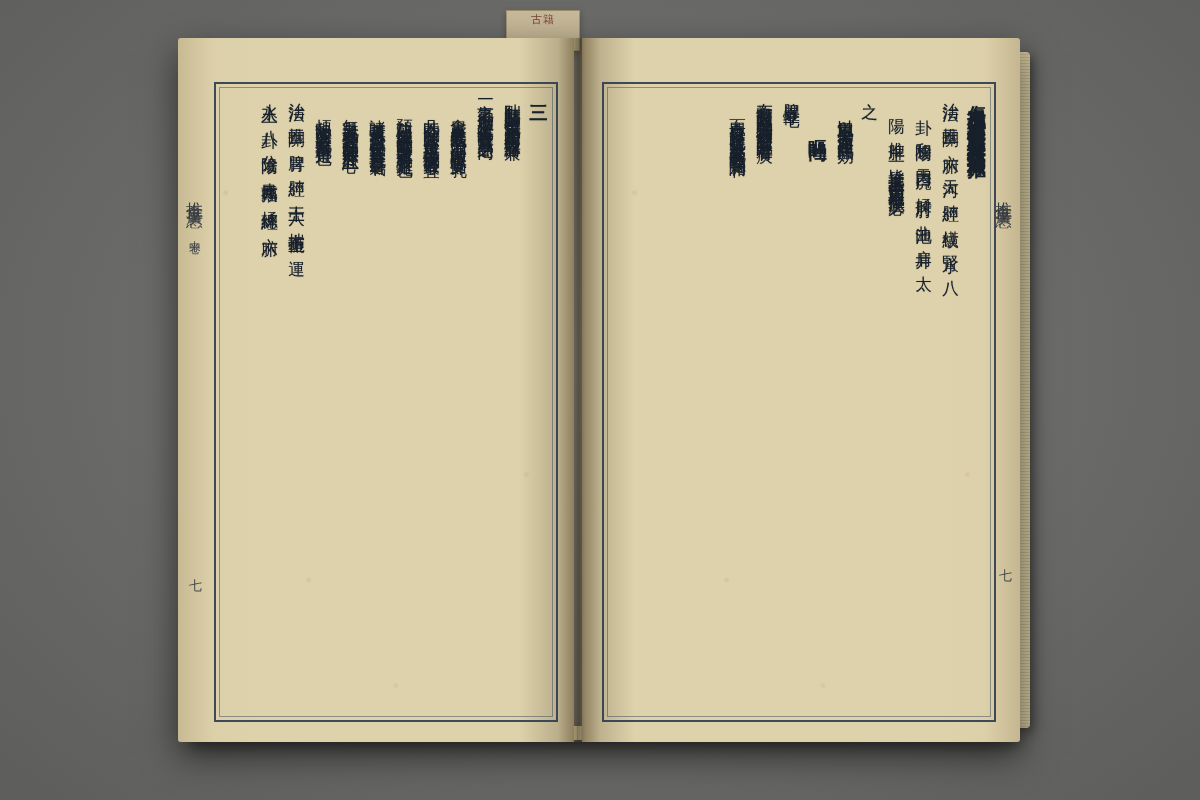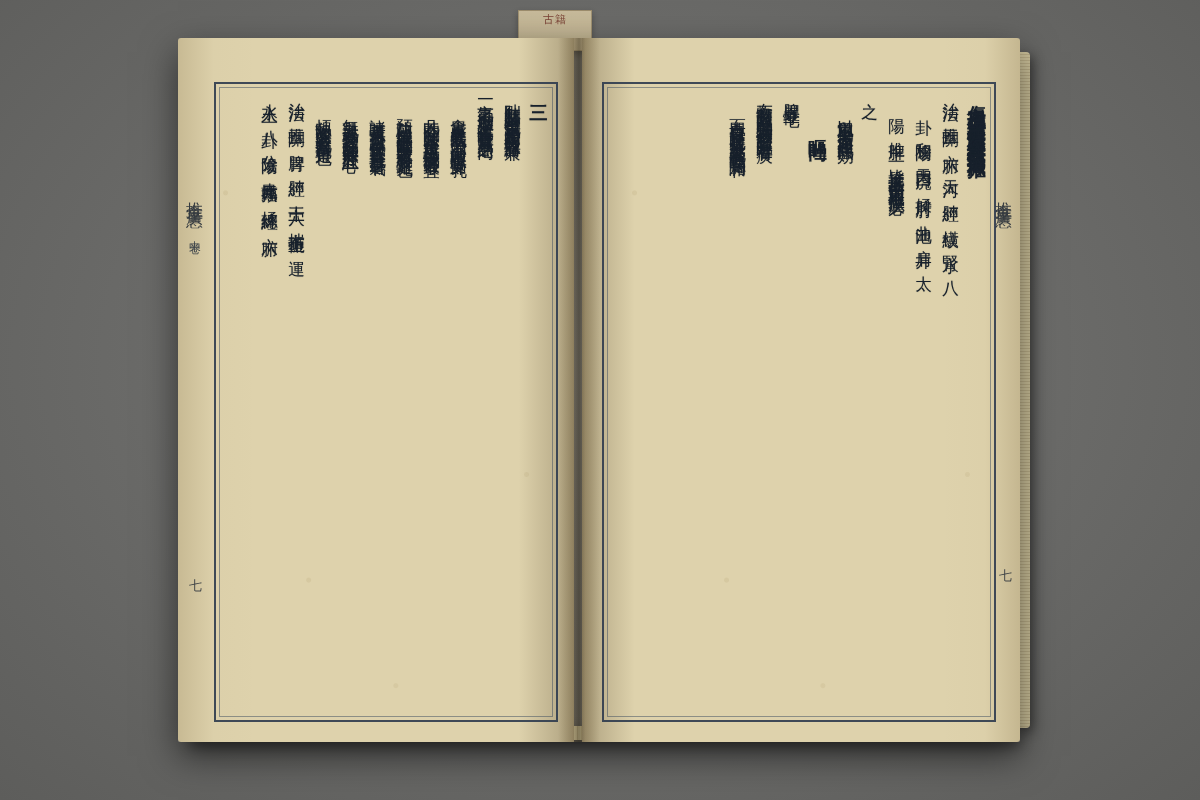--- a/index.html
+++ b/index.html
@@ -108,21 +108,20 @@
     border: 1px solid rgba(90,70,35,0.35);
     box-shadow: 0 3px 7px rgba(0,0,0,0.35);
     color: #7d3b2c;
     font-family: "DejaVu Sans", sans-serif;
     font-size: 11px;
     line-height: 12px;
     text-align: center;
     padding-top: 3px;
     letter-spacing: 1px;
     opacity: 0.85;
-    margin-left: 12px;
   }
 
   
   .frame {
     position: absolute;
     border-left: 2px solid #2e3b4e;
     border-right: 2px solid #2e3b4e;
     border-top: 2px solid #2e3b4e;
     border-bottom: 2px solid #2e3b4e;
     opacity: 0.9;

